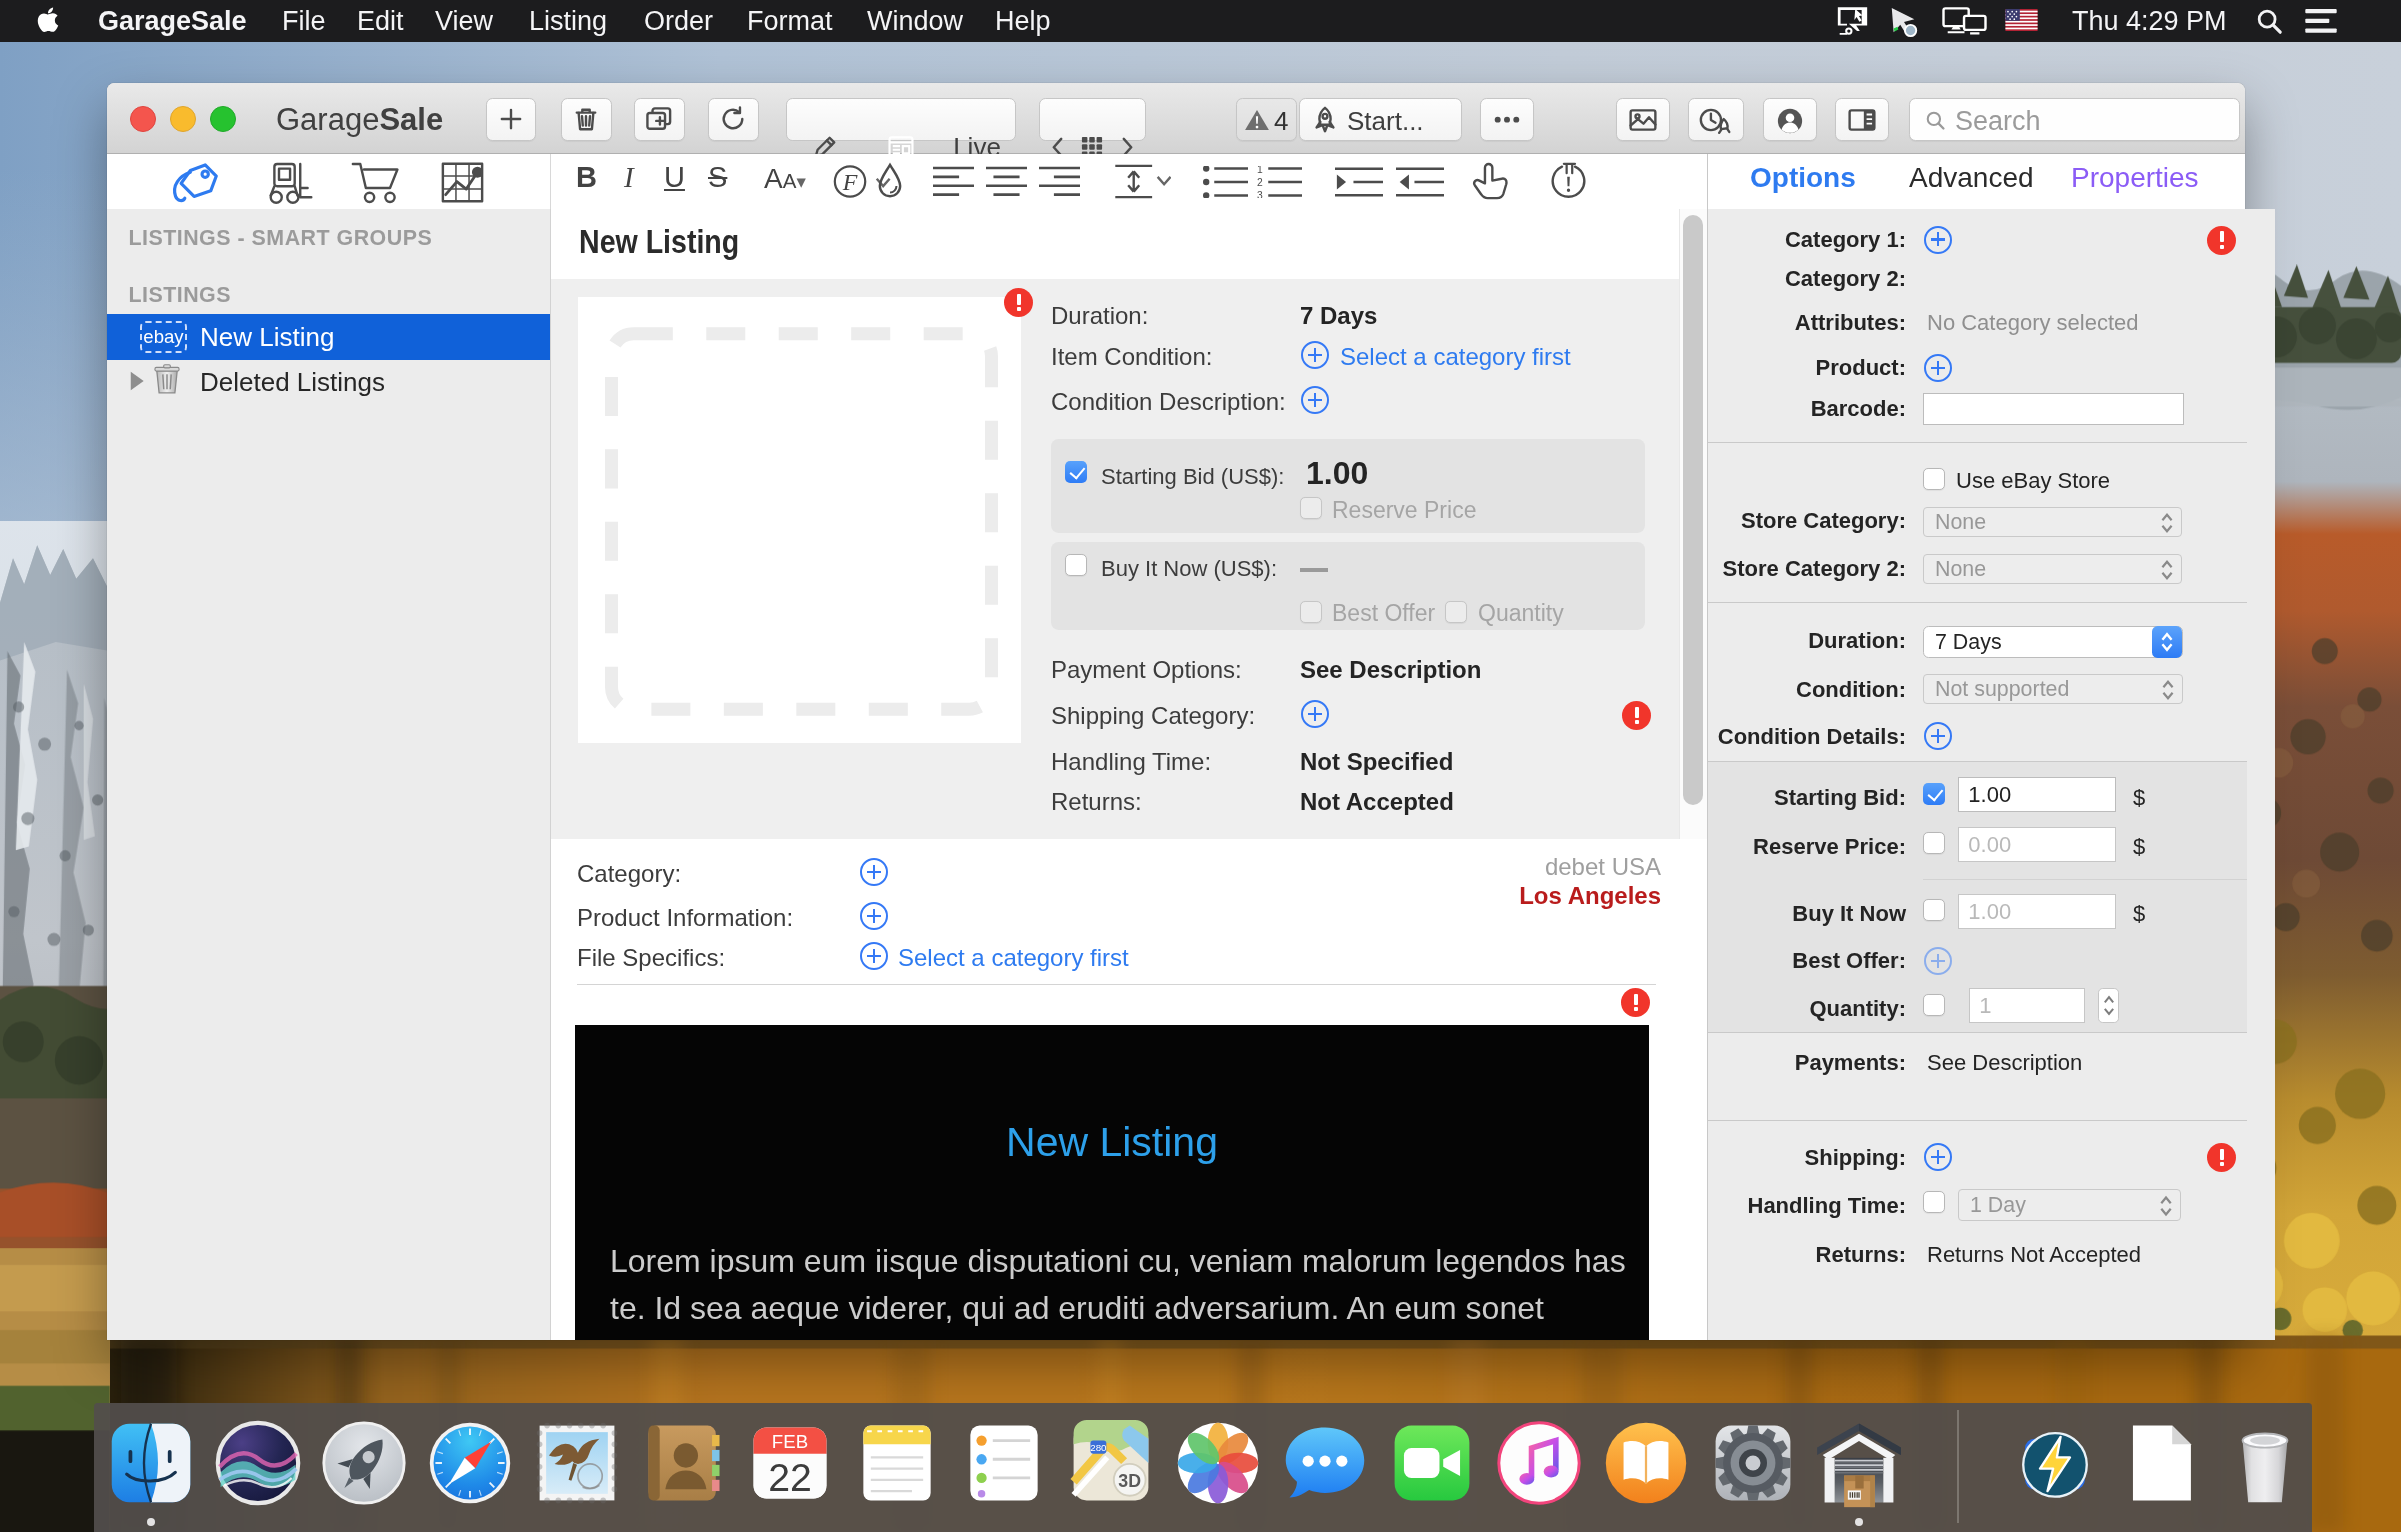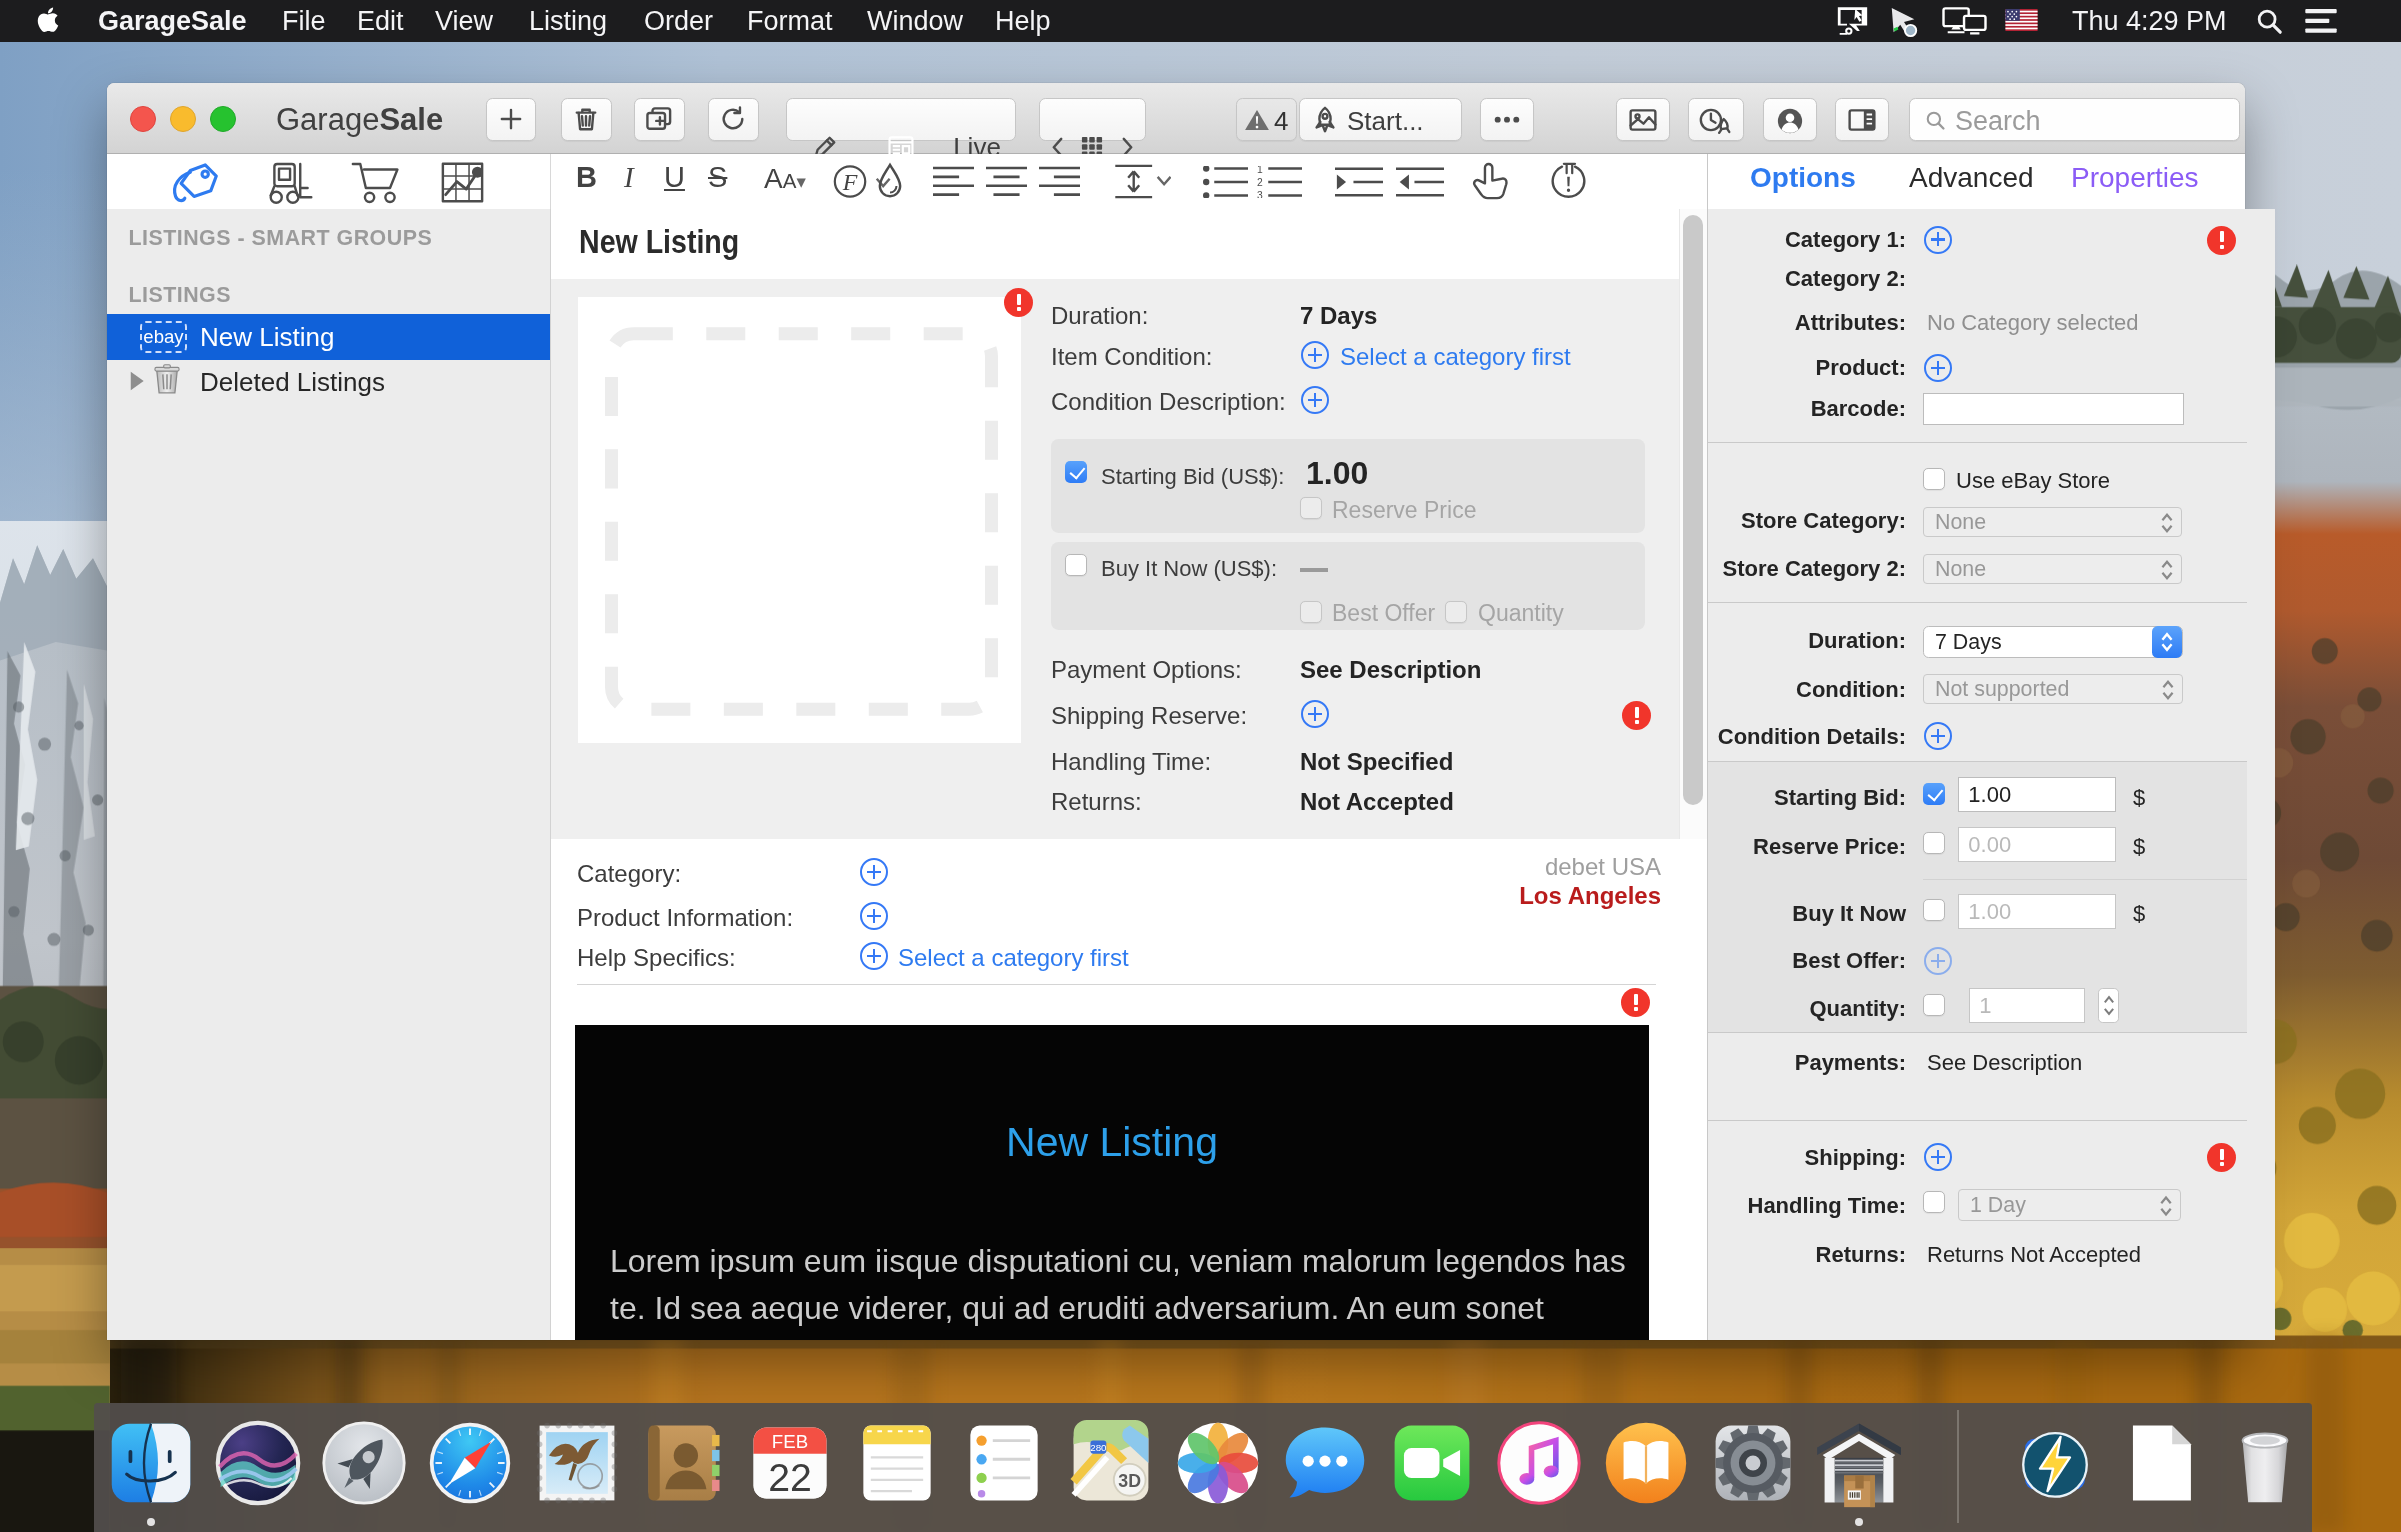--- a/index.html
+++ b/index.html
@@ -587,32 +587,32 @@
       <div class="val" style="left:781px;top:288px;font-size:23px;color:#a5a5a5;">Reserve Price</div>
       <div class="cb" style="left:514px;top:345px;"></div>
       <div class="val" style="left:550px;top:347px;font-size:22px;color:#3c3c3c;">Buy It Now (US$):</div>
       <div class="abs" style="left:749px;top:359px;width:28px;height:3.7px;background:#9a9a9a;"></div>
       <div class="cb" style="left:749px;top:392px;background:#ececec;border-color:#c6c6c6;"></div>
       <div class="val" style="left:781px;top:391px;font-size:23px;color:#a5a5a5;">Best Offer</div>
       <div class="cb" style="left:894px;top:392px;background:#ececec;border-color:#c6c6c6;"></div>
       <div class="val" style="left:927px;top:391px;font-size:23px;color:#a5a5a5;">Quantity</div>
       <div class="val" style="left:500px;top:447px;font-size:24px;color:#3c3c3c;">Payment Options:</div>
       <div class="val" style="left:749px;top:447px;font-size:24px;font-weight:bold;">See Description</div>
-      <div class="val" style="left:500px;top:493px;font-size:24px;color:#3c3c3c;">Shipping Reserve:</div>
+      <div class="val" style="left:500px;top:493px;font-size:24px;color:#3c3c3c;">Shipping Category:</div>
       <div class="pluscirc" style="left:750px;top:491px;"></div>
       <div class="redbadge" style="left:1071px;top:492px;"></div>
       <div class="val" style="left:500px;top:539px;font-size:24px;color:#3c3c3c;">Handling Time:</div>
       <div class="val" style="left:749px;top:539px;font-size:24px;font-weight:bold;">Not Specified</div>
       <div class="val" style="left:500px;top:579px;font-size:24px;color:#3c3c3c;">Returns:</div>
       <div class="val" style="left:749px;top:579px;font-size:24px;font-weight:bold;">Not Accepted</div>
       <div class="val" style="left:26px;top:651px;font-size:24px;color:#3c3c3c;">Category:</div>
       <div class="pluscirc" style="left:309px;top:649px;"></div>
       <div class="val" style="left:26px;top:695px;font-size:24px;color:#3c3c3c;">Product Information:</div>
       <div class="pluscirc" style="left:309px;top:693px;"></div>
-      <div class="val" style="left:26px;top:735px;font-size:24px;color:#3c3c3c;">Help Specifics:</div>
+      <div class="val" style="left:26px;top:735px;font-size:24px;color:#3c3c3c;">File Specifics:</div>
       <div class="pluscirc" style="left:309px;top:733px;"></div>
       <div class="val" style="left:347px;top:735px;font-size:24px;color:#2e7bf0;">Select a category first</div>
       <div class="abs" style="left:1110px;top:644px;width:0;"></div>
       <div class="val" style="left:924px;top:644px;width:186px;text-align:right;font-size:24px;color:#9f9f9f;">debet USA</div>
       <div class="val" style="left:924px;top:673px;width:186px;text-align:right;font-size:24px;color:#b91c1c;font-weight:bold;">Los Angeles</div>
       <div class="abs" style="left:26px;top:775px;width:1079px;height:0.9px;background:#d4d4d4;"></div>
       <div class="redbadge" style="left:1070px;top:779px;"></div>
       <div class="abs" style="left:24px;top:816px;width:1074px;height:315px;background:#050505;"></div>
       <div class="abs" style="left:24px;top:910px;width:1074px;text-align:center;font-size:41px;color:#2da0ea;">New Listing</div>
       <div class="abs" style="left:59px;top:1029px;width:1042px;font-size:32px;line-height:47px;color:#cccccc;white-space:nowrap;">Lorem ipsum eum iisque disputationi cu, veniam malorum legendos has<br>te. Id sea aeque viderer, qui ad eruditi adversarium. An eum sonet<br>impedit. Per paulo dicant debet harum ius. Fierent mentitum delicat</div>

